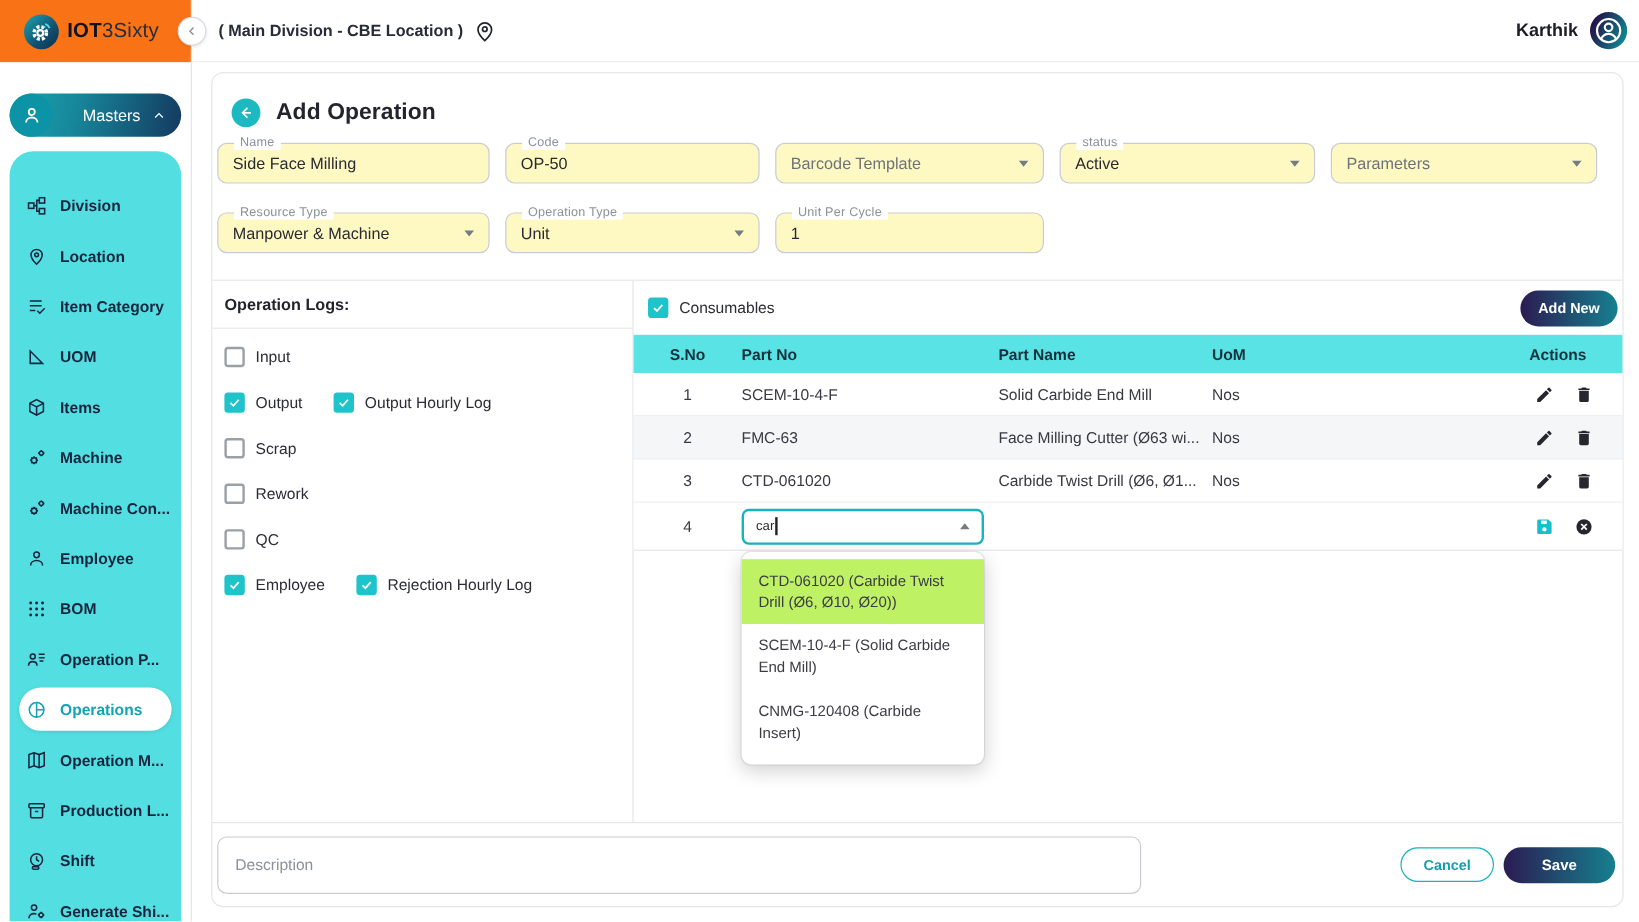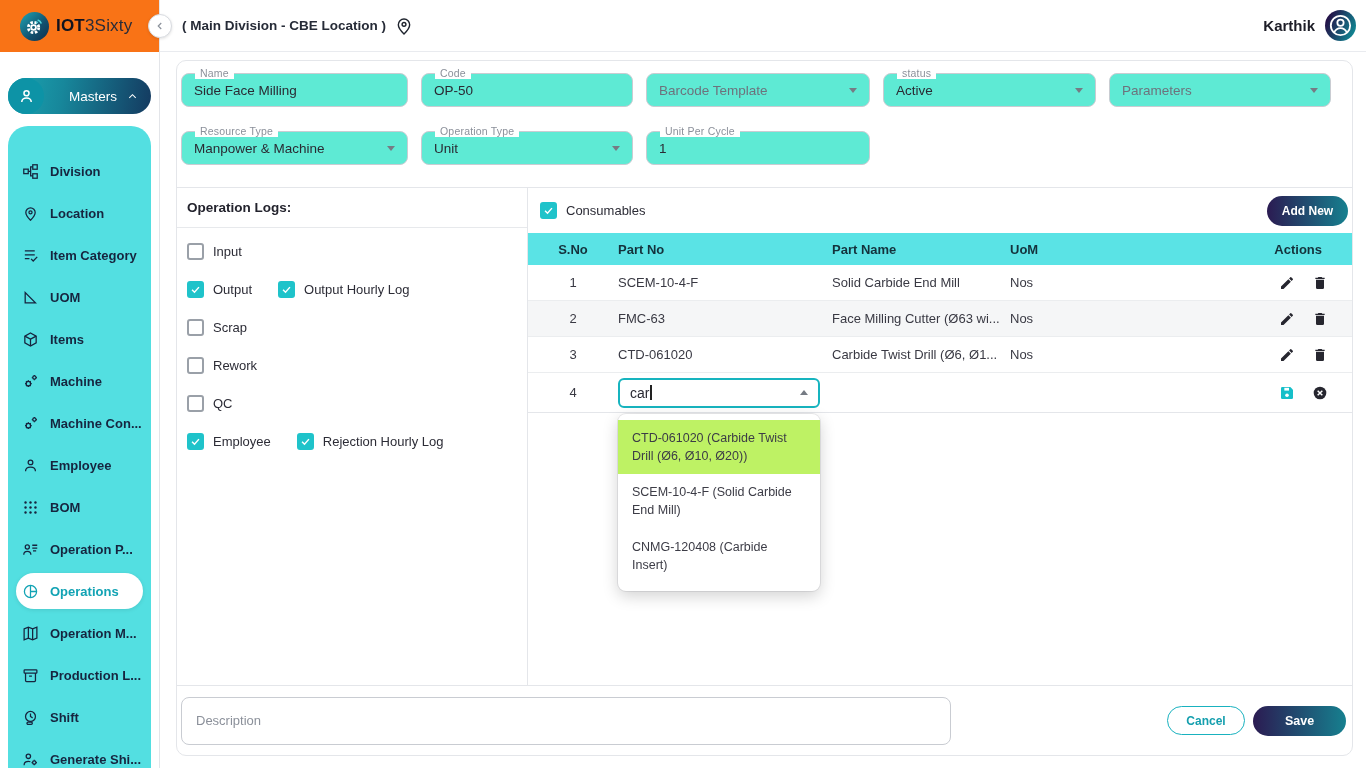--- a/index.html
+++ b/index.html
@@ -65,21 +65,21 @@
   .card-head { height:46px; display:flex; align-items:center; gap:13px; padding:20px 0 0 16px; }
   .back-btn { width:24px; height:24px; border-radius:50%; background:#1cb9c1;
     display:flex; align-items:center; justify-content:center; }
   .back-btn svg { width:14px; height:14px; stroke:#fff; stroke-width:2.4; fill:none; }
   .page-title { font-size:19px; font-weight:800; color:#24242e; letter-spacing:.1px; }
 
   .form-rows { padding:12px 10px 0 4px; }
   .frow { display:flex; gap:13px; margin-bottom:24px; }
   .frow:last-child { margin-bottom:0; }
   .field { position:relative; height:34px; border:1px solid #c9ccd2; border-radius:8px;
-    display:flex; align-items:center; padding:0 12px; background:#5eead4; }
+    display:flex; align-items:center; padding:0 12px; background:#fef9c3; }
   .flabel { position:absolute; top:-7px; left:13px; background:#fff; padding:0 5px;
     font-size:10.5px; color:#8b909a; letter-spacing:.2px; }
   .fvalue { font-size:13.5px; font-weight:500; color:#2a2a33; flex:1; white-space:nowrap; }
   .fvalue.ph { color:#6d727c; font-weight:400; }
   .caret { width:0; height:0; border-left:4.5px solid transparent; border-right:4.5px solid transparent;
     border-top:5.5px solid #767b84; margin-left:8px; }
   .caret.up { border-top:none; border-bottom:5.5px solid #767b84; }
   .w1{width:227px}.w2{width:212px}.w3{width:224px}.w4{width:213px}.w5{width:222px}
 
   .middle { flex:1; min-height:0; display:flex; border-top:1px solid #e4e6ea; margin-top:22px; }
@@ -107,21 +107,21 @@
   .trow.alt { background:#f5f6f7; }
   .trow-new { height:40px; border-bottom:1px solid #e4e6ea; }
   .c-sno { text-align:center; }
   .c-name { white-space:nowrap; overflow:hidden; }
   .c-act { display:flex; justify-content:flex-end; align-items:center; gap:17px; padding-right:24px; }
   .thead .c-act { padding-right:30px; }
   .act-ico { width:16px; height:16px; display:inline-flex; }
   .act-ico svg { width:16px; height:16px; }
   .row-input { width:202px; height:30px; border:2px solid #17b4bf; border-radius:6px; background:#fff;
     display:flex; align-items:center; padding:0 10px; }
-  .typed { font-size:14px; color:#2a2a33; }
+  .typed { font-size:11px; color:#2a2a33; }
   .text-cursor { width:1.5px; height:15px; background:#222; margin-left:1px; }
   .row-input .caret { margin-left:auto; }
   .part-dd { position:absolute; left:90px; top:226px; width:202px; background:#fff; z-index:20;
     border-radius:8px; box-shadow:0 5px 16px rgba(0,0,0,.18), 0 0 0 1px #ececee; padding:6px 0 8px; }
   .dd-opt { padding:9px 14px; font-size:12.5px; line-height:1.45; color:#3c3c46; }
   .dd-opt.hl { background:#bef264; }
 
   .card-footer { height:70px; border-top:1px solid #e4e6ea; display:flex; align-items:center;
     padding:0 6px 0 4px; }
   .desc-box { width:770px; height:48px; border:1px solid #c9ccd2; border-radius:8px;
@@ -341,20 +341,28 @@
             </svg>
         <span>Generate Shi...</span>
           </div>
         </div>
     </nav>
   </aside>
 
   <main class="main">
     <div class="card">
 
+      <div class="card-head">
+        <span class="back-btn">
+          <svg viewBox="0 0 24 24">
+              <path d="M14 5 L7 12 L14 19 M7.5 12 H19"></path>
+            </svg>
+        </span>
+        <span class="page-title">Add Operation</span>
+      </div>
 
       <div class="form-rows">
         <div class="frow">
           <div class="field w1">
             <span class="flabel">Name</span>
             <span class="fvalue">Side Face Milling</span>
           </div>
           <div class="field w2">
             <span class="flabel">Code</span>
             <span class="fvalue">OP-50</span>

